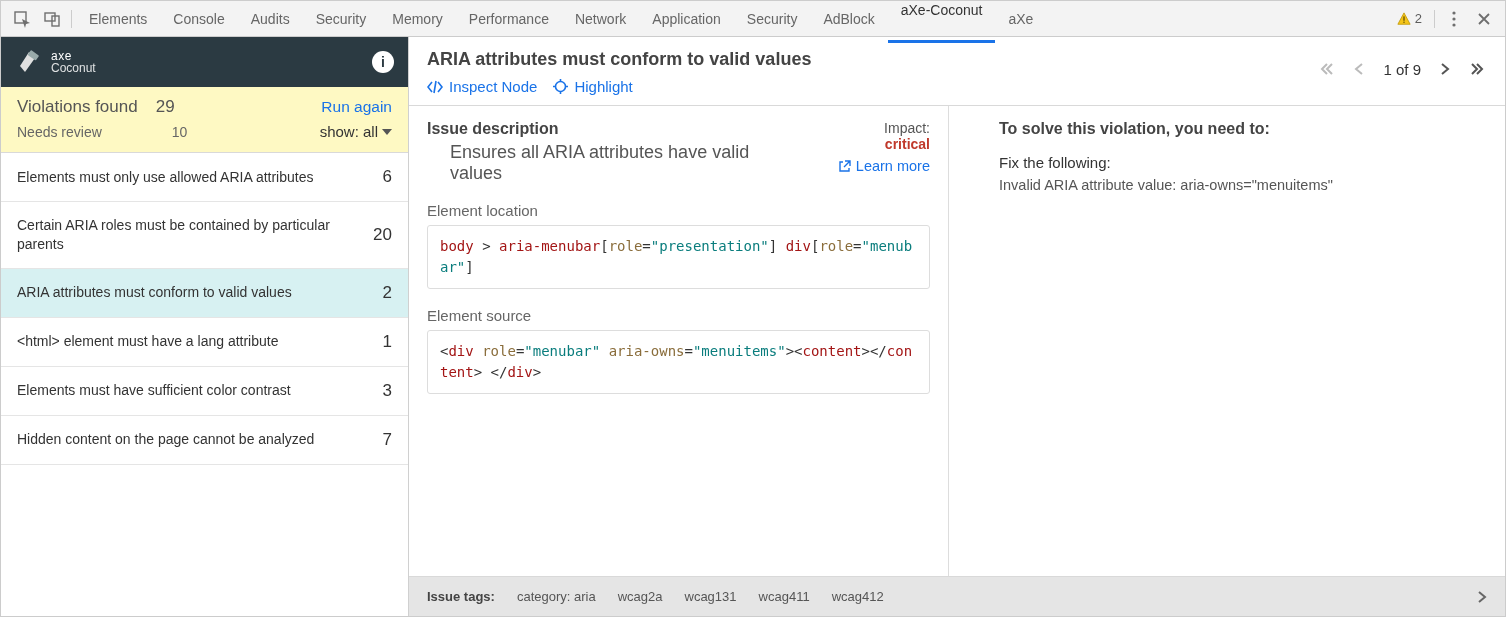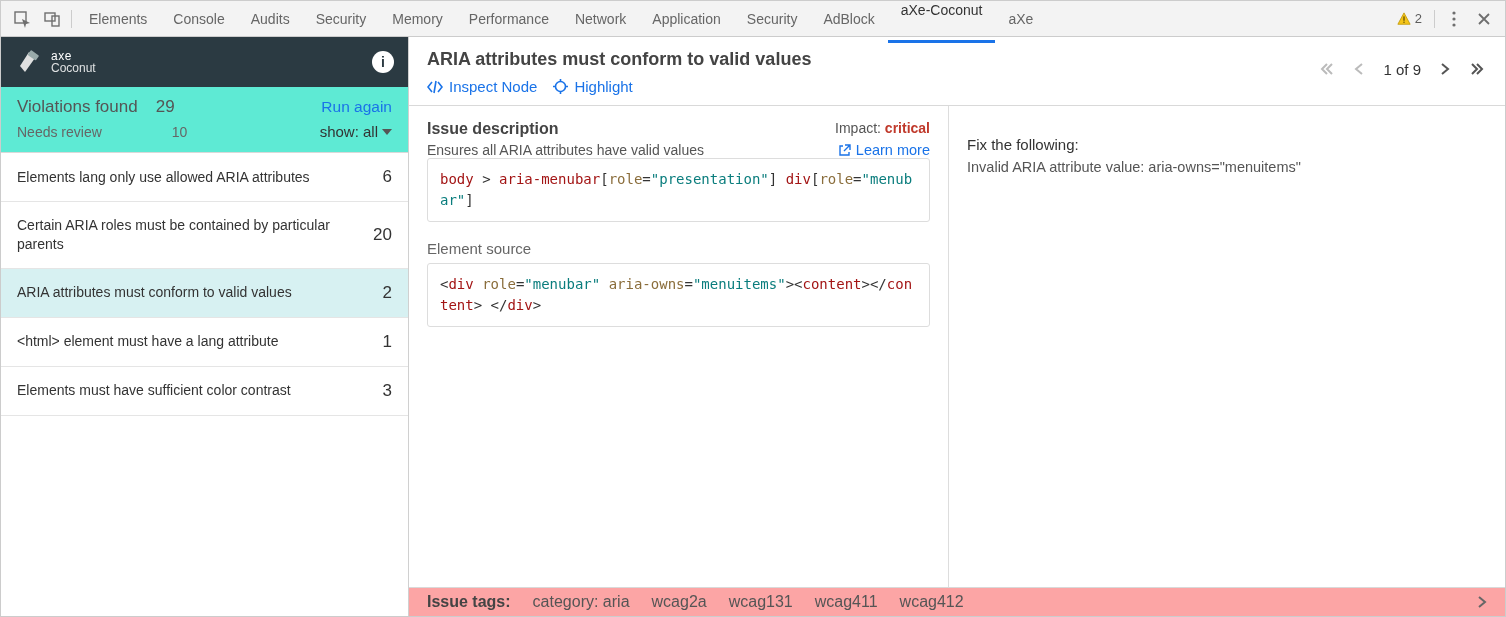--- a/index.html
+++ b/index.html
@@ -20,21 +20,21 @@
   
   
   .sidebar { width: 408px; border-right: 1px solid #d0d0d0; display: flex; flex-direction: column; background:#fff;}
   .sb-header { background: #2b3a42; color: #fff; height: 50px; display: flex; align-items: center; padding: 0 14px; }
   .sb-logo { display:flex; align-items:center; gap:8px; }
   .sb-logo-text { line-height: 1; }
   .sb-logo-text .brand { font-size: 12px; letter-spacing: .5px; display:block;}
   .sb-logo-text .sub { font-size: 12px; opacity:.85; display:block;}
   .sb-info { margin-left:auto; width:22px; height:22px; border-radius:50%; background:#fff; color:#2b3a42; display:flex; align-items:center; justify-content:center; font-weight:bold; font-size:14px; cursor:pointer;}
   
-  .sb-summary { background:#5eead4; border-bottom:1px solid #d9d9d9; padding: 10px 16px 12px; }
+  .sb-summary { background:#fef9c3; border-bottom:1px solid #d9d9d9; padding: 10px 16px 12px; }
   .sb-sum-row { display:flex; align-items:center; }
   .sb-sum-label { font-size:17px; color:#555;}
   .sb-sum-count { font-size:17px; color:#555; margin-left: 18px; }
   .sb-run { margin-left:auto; color:#1a73e8; font-size:15.5px; cursor:pointer; }
   .sb-sum-row2 { display:flex; align-items:center; margin-top:6px; font-size:14px; color:#666;}
   .sb-sum-row2 .c2 { margin-left: 70px;}
   .sb-show { margin-left:auto; display:flex; align-items:center; gap:4px; cursor:pointer; color:#333; font-size:15px;}
   
   .sb-list { flex:1; overflow:auto; }
   .sb-item { padding: 14px 16px; border-bottom:1px solid #e5e5e5; display:flex; align-items:center; justify-content:space-between; cursor:pointer; }
@@ -46,48 +46,48 @@
   .detail { flex:1; display:flex; flex-direction:column; }
   .det-head { padding: 12px 18px 10px; border-bottom:1px solid #d9d9d9; display:flex; align-items:flex-start; }
   .det-head-left h1 { font-size:18px; color:#444; font-weight:600; }
   .det-actions { margin-top:8px; display:flex; gap:16px; }
   .det-link { color:#1a73e8; font-size:15px; cursor:pointer; display:flex; align-items:center; gap:6px;}
   .det-nav { margin-left:auto; display:flex; align-items:center; gap:12px; padding-top:10px; color:#888;}
   .det-nav .pg { color:#333; font-size:15px; margin: 0 2px;}
   .nav-btn { width:20px; height:20px; display:flex; align-items:center; justify-content:center; cursor:pointer; color:#888;}
   .nav-btn.enabled { color:#444; }
   
-  .det-body { flex:1; display:flex; overflow:auto; }
+  .det-body { flex:1; display:flex; overflow:auto;gap:32px; }
   .det-col { padding: 14px 18px 18px; }
   .det-col.left { width: 540px; border-right:1px solid #ddd; }
   .det-col.right { flex:1; }
   
   .issue-desc-head { display:flex; align-items:flex-start; justify-content: space-between; }
   .h2 { font-size:16px; font-weight:600; color:#444; }
-  .desc-text { font-size:14px; color:#555; margin-top:4px;}
+  .desc-text { font-size:18px; color:#555; margin-top:4px;margin-left:23px;}
   .impact-box { text-align:right; font-size:14px;margin-left:32px; }
   .impact-box .lab { color:#555;}
   .impact-box .val { color:#c0392b; font-weight:600;}
   .learn { color:#1a73e8; display:flex; align-items:center; gap:5px; justify-content:flex-end; margin-top:6px; cursor:pointer; font-size:14.5px;}
   
   .sec-lab { color:#666; font-size:15px; margin-top: 18px; margin-bottom:6px;}
   .code-box { border:1px solid #ddd; border-radius:3px; padding:10px 12px; font-family: "SFMono-Regular", Menlo, Consolas, monospace; font-size:14px; line-height:1.5; white-space: pre-wrap; word-break: break-all; background:#fff;}
   
   .c-sel { color:#a31515;}
   .c-val { color:#0a7d7d;}
   .c-punc { color:#333;}
   .c-tag { color:#a31515;}
   .c-aname { color:#8a6d3b;}
   .c-aval { color:#0a7d7d;}
   
   .fix-h { font-size:16px; font-weight:600; color:#444;}
   .fix-sub { font-size:15px; color:#333; margin-top:16px;}
   .fix-item { font-size:14.5px; color:#555; margin-top:6px;}
   
-  .tags-bar { height:29px; border-top:1px solid #d9d9d9; background:#fca5a5; display:flex; align-items:center; padding:0 18px; gap: 22px; color:#555; font-size:16px;}
+  .tags-bar { height:40px; border-top:1px solid #d9d9d9; background:#e5e5e5; display:flex; align-items:center; padding:0 18px; gap: 22px; color:#555; font-size:13px;}
   .tags-bar .lab { font-weight:600; color:#444;}
   .tags-bar .more { margin-left:auto; cursor:pointer; color:#666;}
   
   svg { display:block; }
 </style>
 </head>
 <body>
 
 <div class="devtools-tabs">
   <div class="dt-icon-btn">
@@ -167,38 +167,42 @@
         <span class="sb-show">
           <span>show: all</span>
           <svg width="10" height="6" viewBox="0 0 10 6">
               <path d="M0 0 L5 6 L10 0 Z" fill="#555"></path>
             </svg>
         </span>
       </div>
     </div>
     <div class="sb-list">
       <div class="sb-item">
-        <span class="t">Elements lang only use allowed ARIA attributes</span>
+        <span class="t">Elements must only use allowed ARIA attributes</span>
         <span class="n">6</span>
       </div>
       <div class="sb-item">
         <span class="t">Certain ARIA roles must be contained by particular parents</span>
         <span class="n">20</span>
       </div>
       <div class="sb-item selected">
         <span class="t">ARIA attributes must conform to valid values</span>
         <span class="n">2</span>
       </div>
       <div class="sb-item">
         <span class="t">&lt;html&gt; element must have a lang attribute</span>
         <span class="n">1</span>
       </div>
       <div class="sb-item">
         <span class="t">Elements must have sufficient color contrast</span>
         <span class="n">3</span>
+      </div>
+      <div class="sb-item">
+        <span class="t">Hidden content on the page cannot be analyzed</span>
+        <span class="n">7</span>
       </div>
     </div>
   </div>
 
   <div class="detail">
     <div class="det-head">
       <div class="det-head-left">
         <h1>ARIA attributes must conform to valid values</h1>
         <div class="det-actions">
           <span class="det-link">
@@ -252,27 +256,29 @@
             <div><span class="lab">Impact:</span> <span class="val">critical</span></div>
             <div class="learn">
               <svg width="13" height="13" viewBox="0 0 13 13" stroke="#1a73e8" stroke-width="1.4" fill="none">
                   <path d="M5 2 H2 V11 H11 V8 M7 1 H12 V6 M12 1 L6 7"></path>
                 </svg>
               <span>Learn more</span>
             </div>
           </div>
         </div>
 
+        <div class="sec-lab">Element location</div>
         <div class="code-box"><span class="c-sel">body</span> <span class="c-punc">&gt;</span> <span class="c-sel">aria-menubar</span>[<span class="c-aname">role</span>=<span class="c-val">"presentation"</span>] <span class="c-sel">div</span>[<span class="c-aname">role</span>=<span class="c-val">"menubar"</span>]</div>
 
         <div class="sec-lab">Element source</div>
         <div class="code-box">&lt;<span class="c-tag">div</span> <span class="c-aname">role</span>=<span class="c-aval">"menubar"</span> <span class="c-aname">aria-owns</span>=<span class="c-aval">"menuitems"</span>&gt;&lt;<span class="c-tag">content</span>&gt;&lt;/<span class="c-tag">content</span>&gt; &lt;/<span class="c-tag">div</span>&gt;</div>
       </div>
 
       <div class="det-col right">
+        <div class="fix-h">To solve this violation, you need to:</div>
         <div class="fix-sub">Fix the following:</div>
         <div class="fix-item">Invalid ARIA attribute value: aria-owns="menuitems"</div>
       </div>
     </div>
 
     <div class="tags-bar">
       <span class="lab">Issue tags:</span>
       <span>category: aria</span>
       <span>wcag2a</span>
       <span>wcag131</span>

